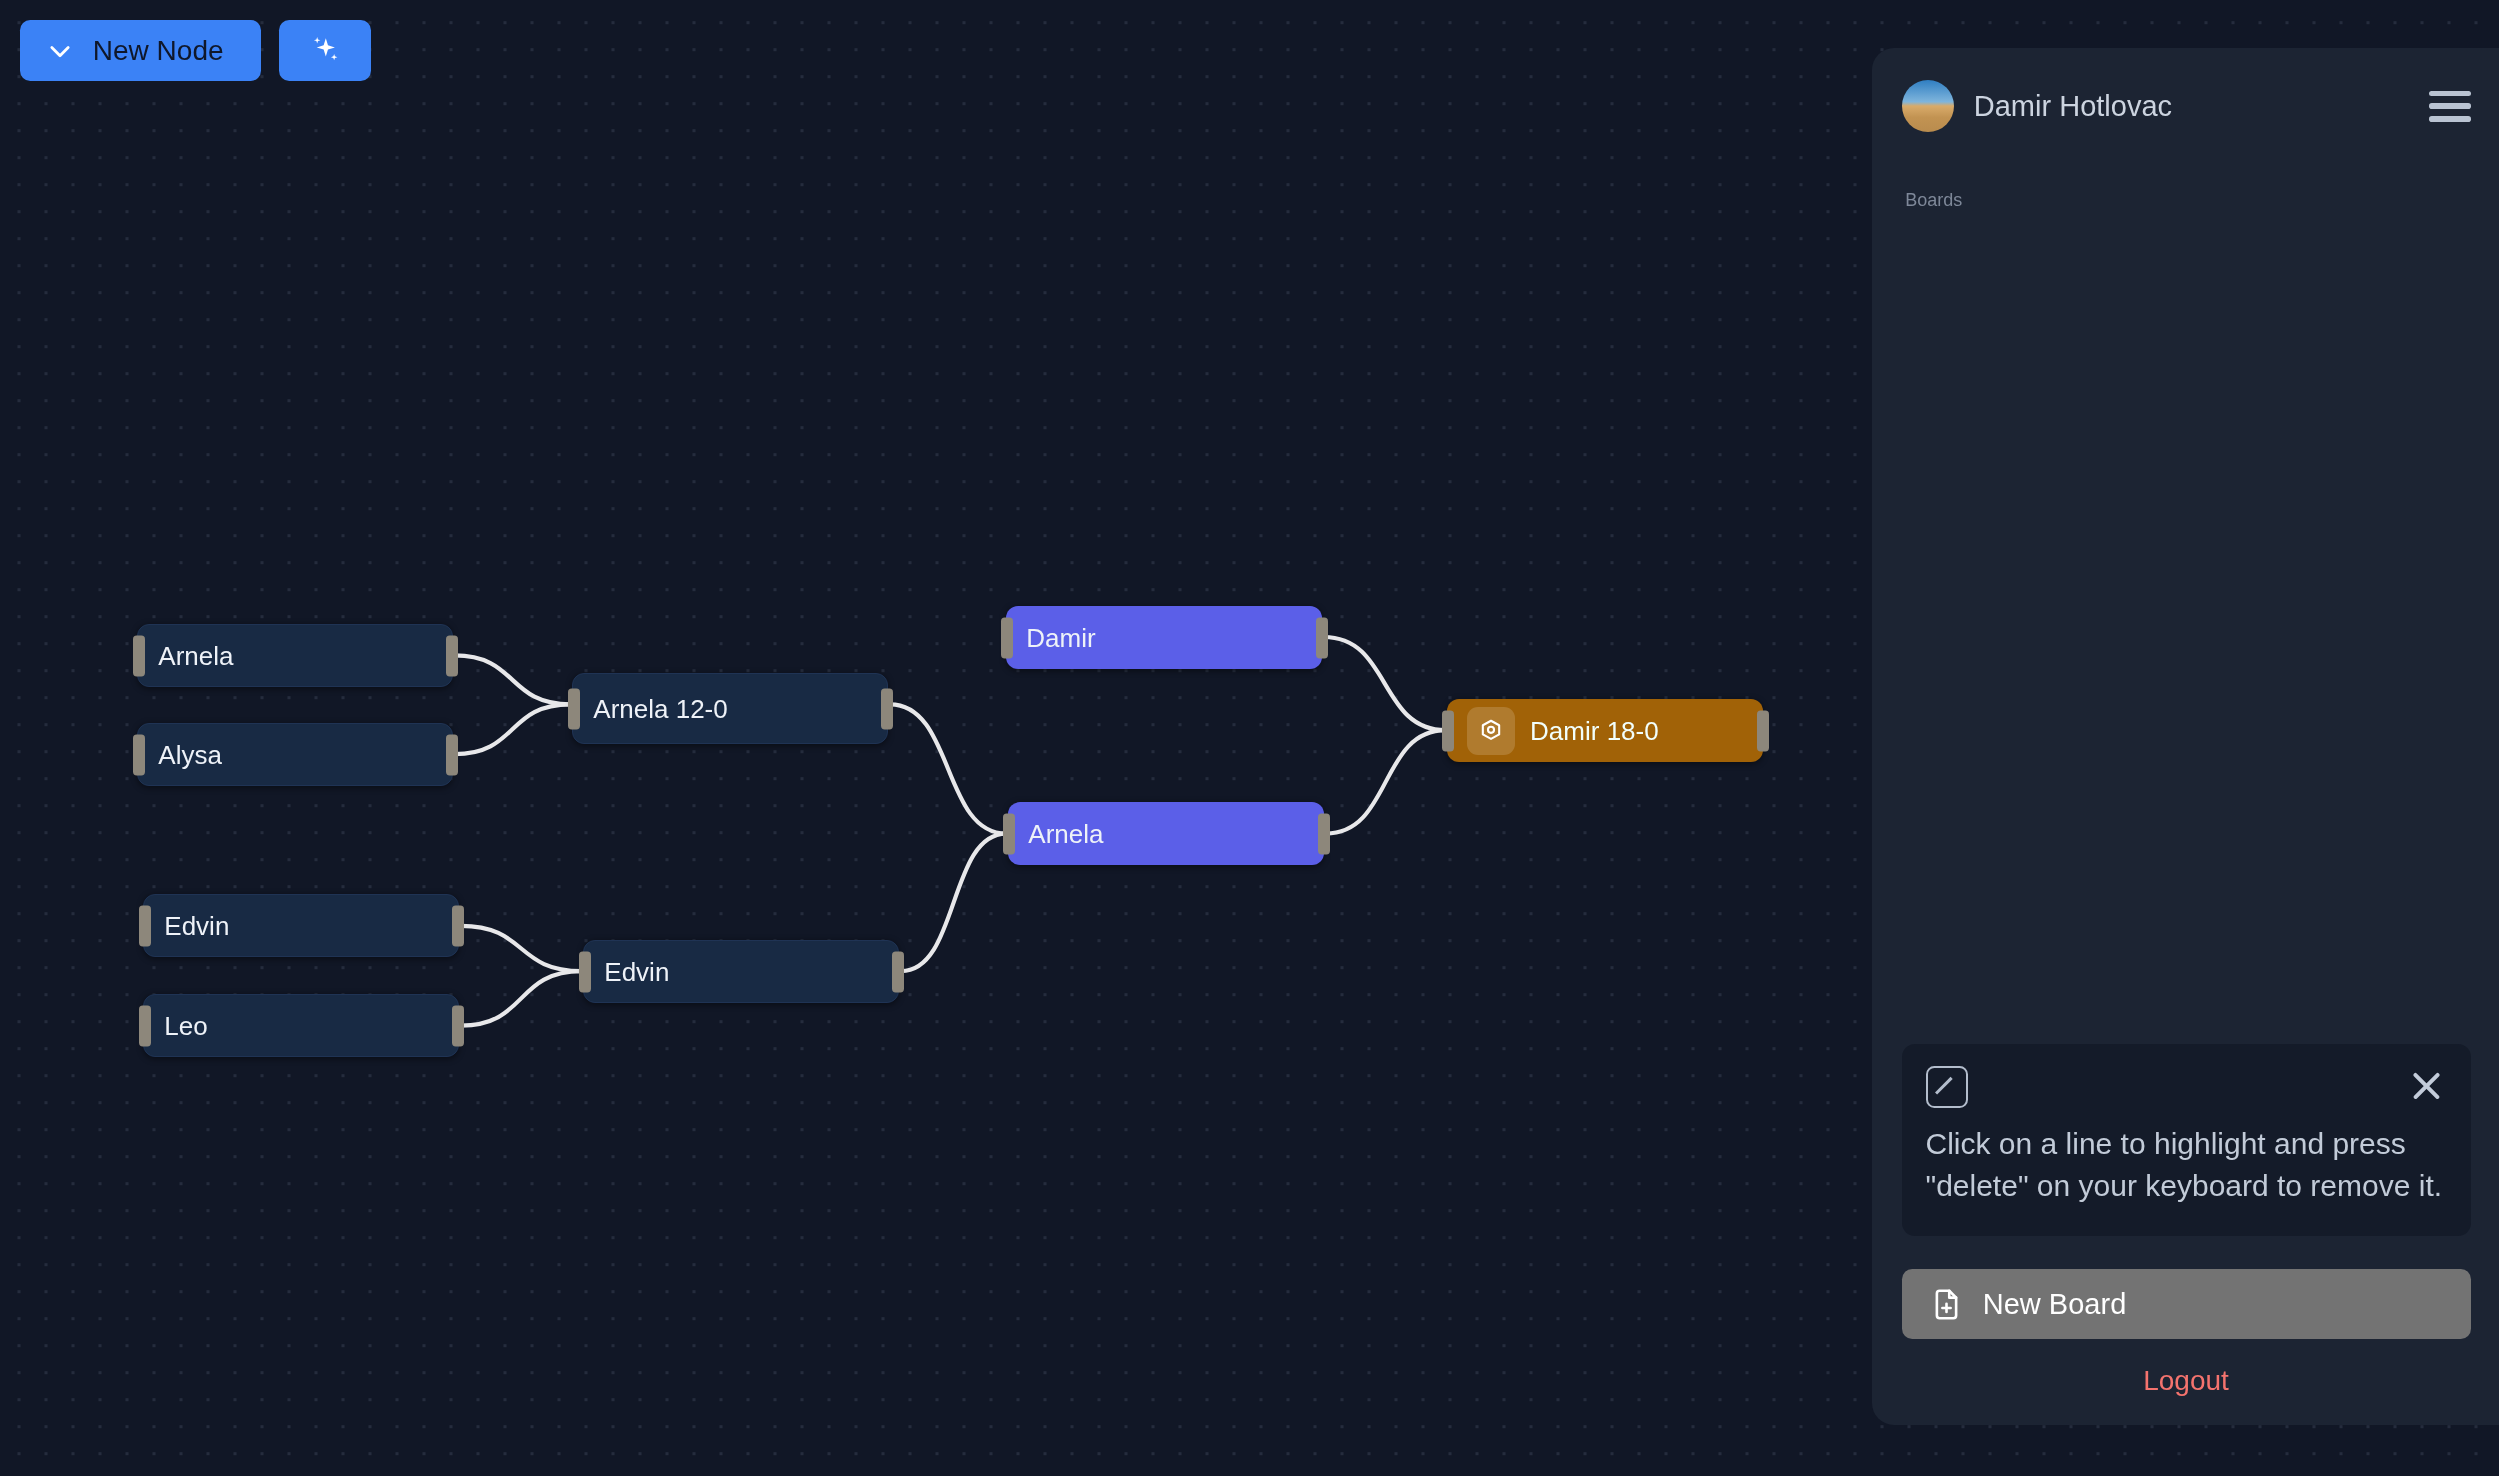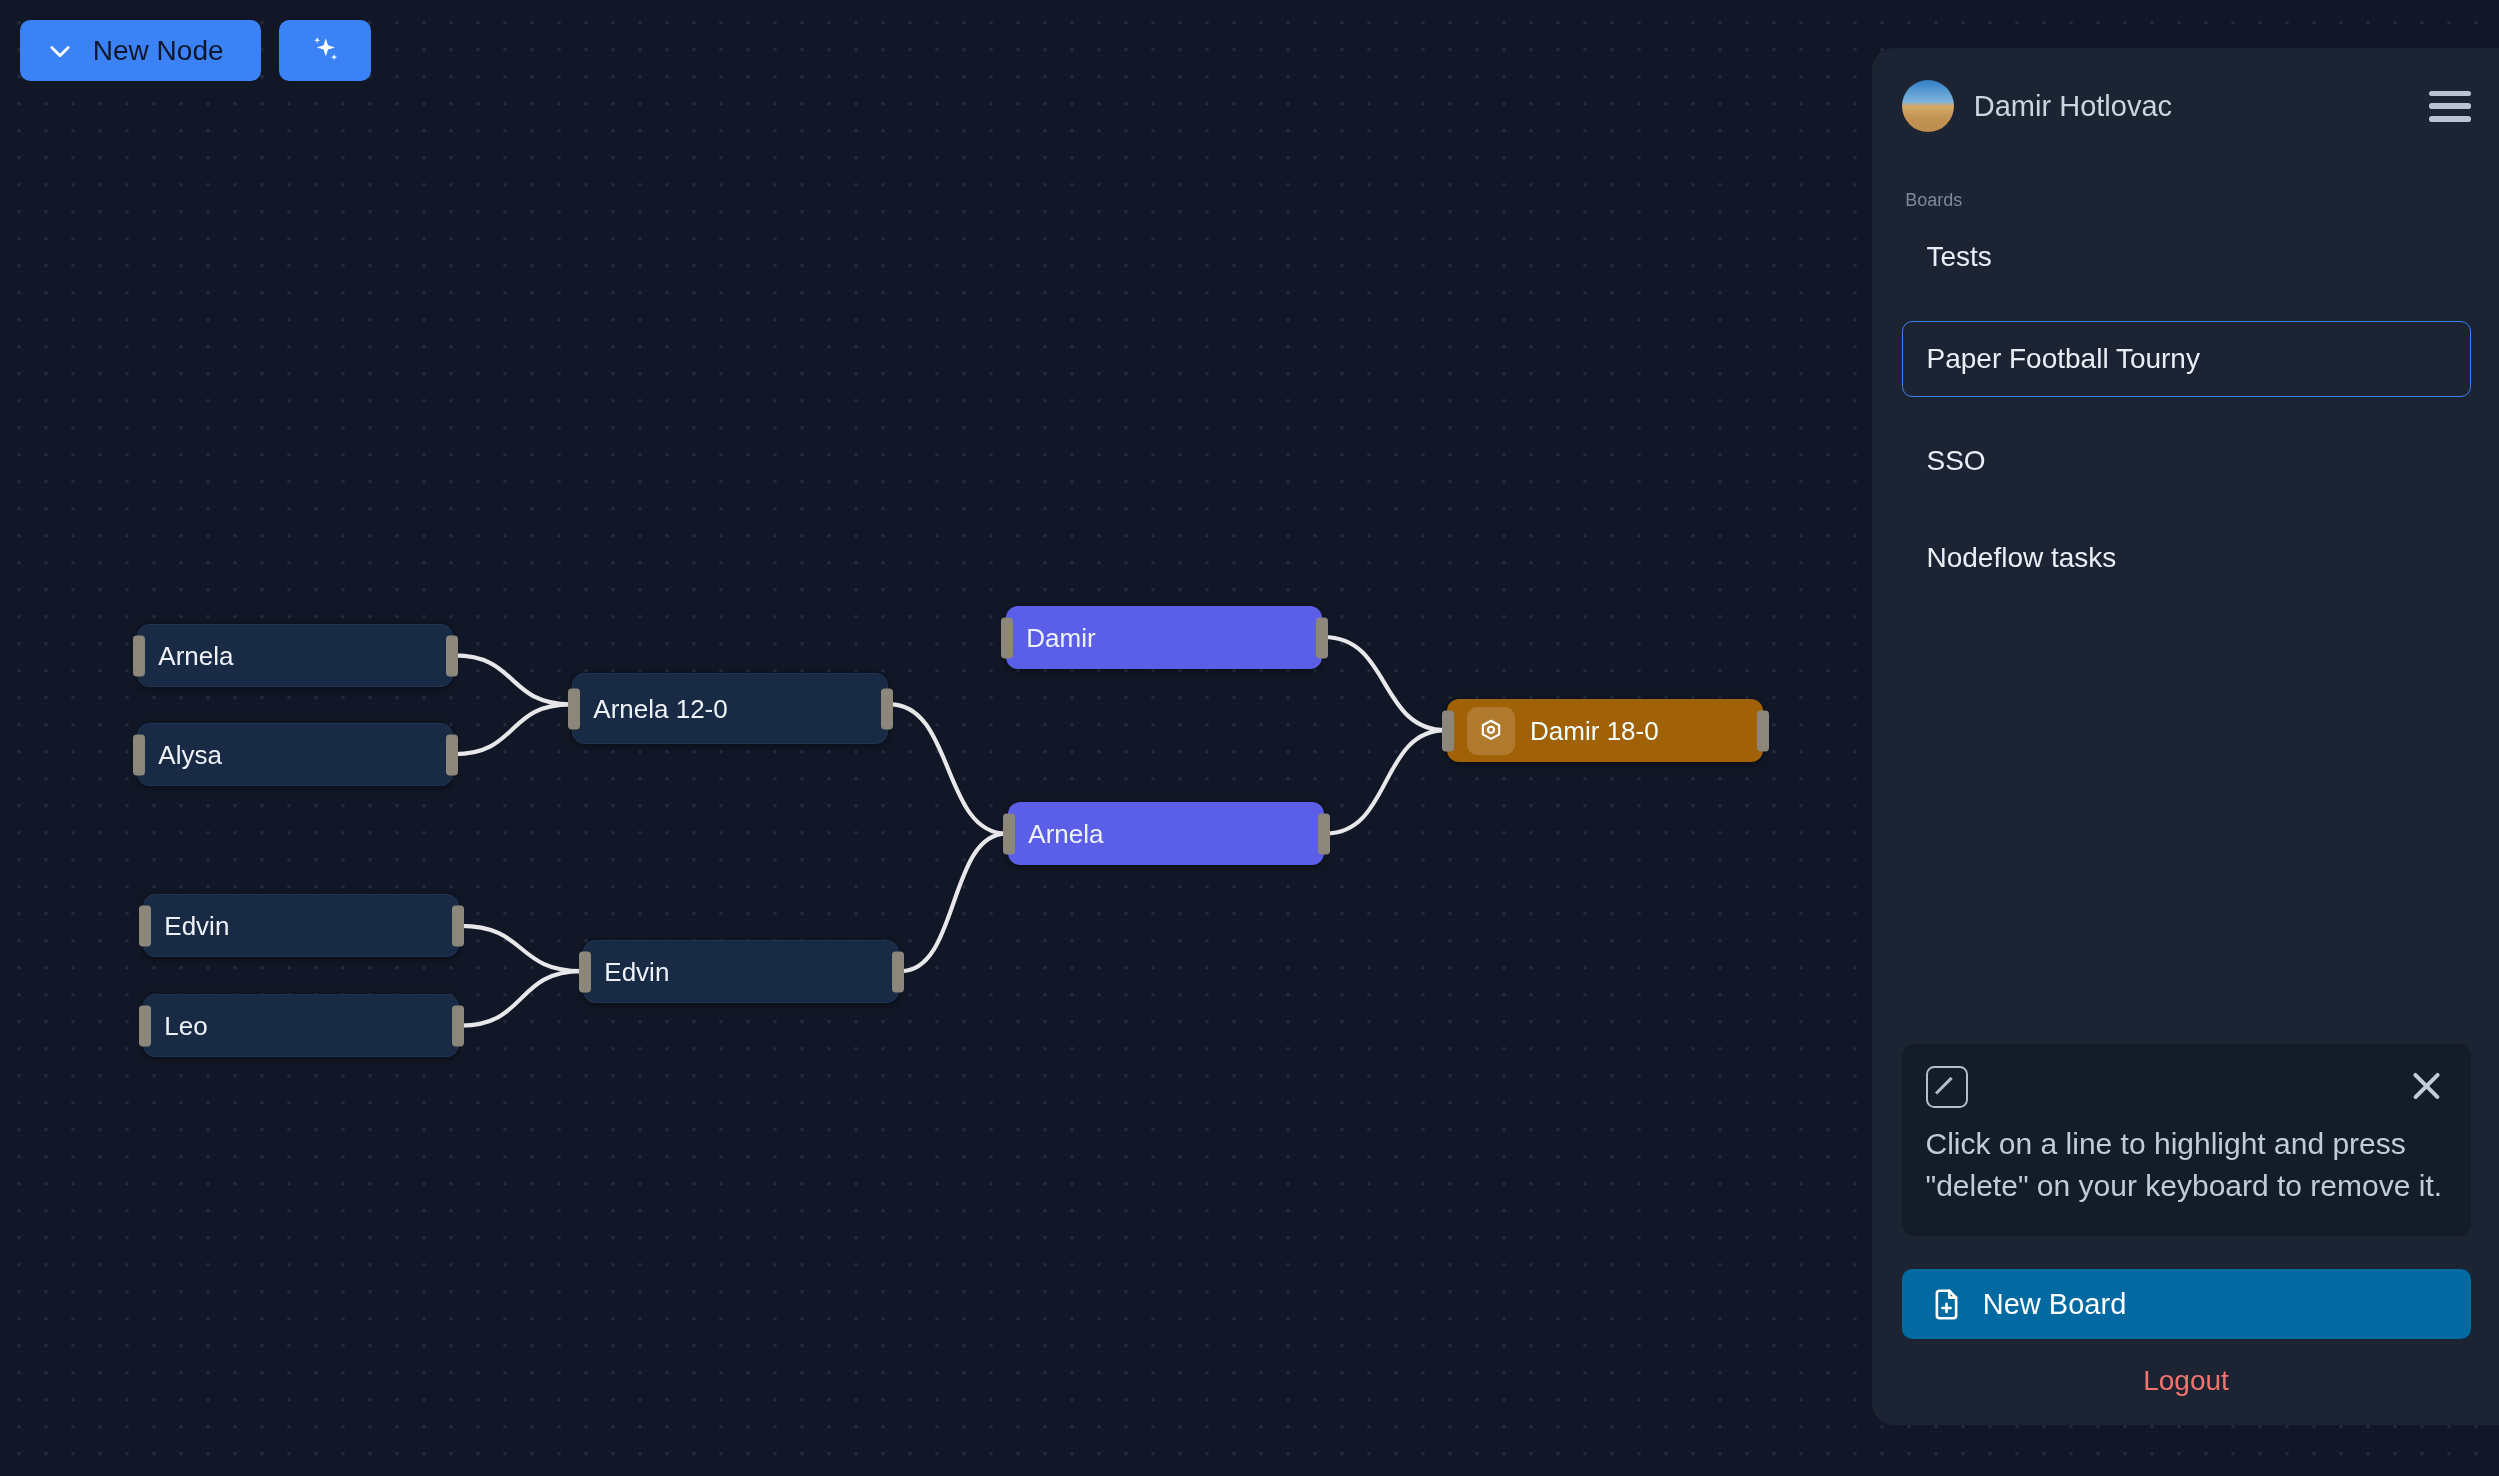--- a/index.html
+++ b/index.html
@@ -254,21 +254,21 @@
     color: #c2cbd8;
   }
 
   .new-board-btn {
     display: flex;
     align-items: center;
     gap: 20.3px;
     width: 100%;
     height: 70px;
     padding-left: 28px;
-    background: #0369a1;
+    background: #737373;
     border: none;
     border-radius: 10.2px;
     color: #ffffff;
     font-size: 29px;
     font-family: "Liberation Sans", sans-serif;
     cursor: pointer;
     flex: 0 0 auto;
   }
 
   .logout-link {
@@ -382,34 +382,20 @@
       <div class="sb-username">Damir Hotlovac</div>
       <div class="hamburger">
         <span></span>
           <span></span>
           <span></span>
       </div>
     </div>
 
     <div class="sb-section-title">Boards</div>
 
-    <div class="board-list" id="board-list">
-        <div class="board-item">
-          <span>Tests</span>
-        </div>
-        <div class="board-item selected">
-          <span>Paper Football Tourny</span>
-        </div>
-        <div class="board-item">
-          <span>SSO</span>
-        </div>
-        <div class="board-item">
-          <span>Nodeflow tasks</span>
-        </div>
-      </div>
 
     <div class="sb-spacer"></div>
 
     <div class="tip-card">
       <div class="tip-top">
         <div class="tip-line-icon"></div>
         <div class="tip-close"></div>
       </div>
       <div class="tip-text">Click on a line to highlight and press "delete" on your keyboard to remove it.</div>
     </div>

